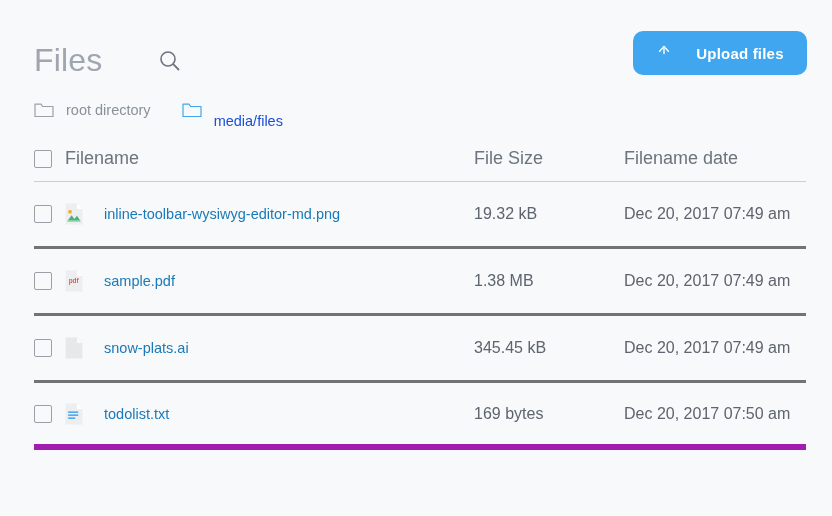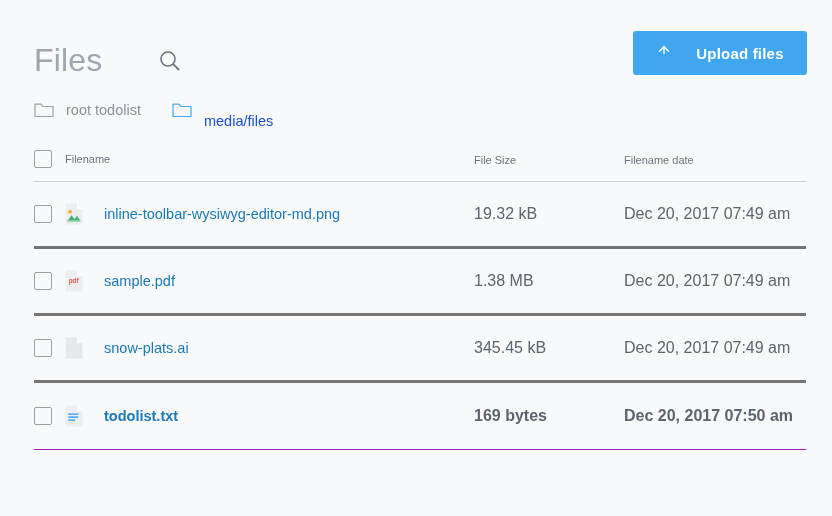--- a/index.html
+++ b/index.html
@@ -41,21 +41,21 @@
     cursor: pointer;
   }
   .search-icon svg { display: block; }
 
   .upload-btn {
     position: absolute;
     left: 633px; top: 31px;
     width: 174px; height: 44px;
     background: #41a6f0;
     border: none;
-    border-radius: 3px;
+    border-radius: 10px;
     color: #ffffff;
     font-family: "Liberation Sans", sans-serif;
     font-size: 15px;
     font-weight: bold;
     letter-spacing: 0.2px;
     cursor: pointer;
     display: flex;
     align-items: center;
     justify-content: center;
     gap: 0;
@@ -117,33 +117,33 @@
     flex: 0 0 auto;
     cursor: pointer;
     display: block;
   }
   .col-check { width: 31px; flex: 0 0 auto; display: flex; align-items: center; }
   .col-name  { width: 409px; flex: 0 0 auto; display: flex; align-items: center; }
   .col-size  { width: 150px; flex: 0 0 auto; }
   .col-date  { flex: 1 1 auto; }
 
   .thead .th {
-    font-size: 11px;
+    font-size: 18px;
     color: #6d747d;
     white-space: nowrap;
   }
   .thead .col-name .th { padding-left: 0; }
 
   .row {
     height: 67px;
     display: flex;
     align-items: center;
     border-bottom: 3px solid #737373;
   }
-  .row:last-child { border-bottom: 1px solid #a21caf; font-weight: bold; }
+  .row:last-child { border-bottom: 6px solid #a21caf; }
 
   .file-icon {
     width: 18px; height: 22px;
     margin-right: 21px;
     flex: 0 0 auto;
     display: block;
   }
   .fname {
     font-size: 14.5px;
     color: #1a79b8;
@@ -185,21 +185,21 @@
   </div>
 
   <div class="breadcrumb">
 
     <div class="crumb">
       <span class="folder-icon">
         <svg width="20" height="16" viewBox="0 0 20 16" fill="none" aria-hidden="true">
           <path d="M1 4.5 L1 14.5 L19 14.5 L19 4.5 L8.6 4.5 L7.2 2.2 L1 2.2 Z" stroke="#9aa1a9" stroke-width="1.2" fill="none" stroke-linejoin="round"></path>
         </svg>
       </span>
-      <span class="crumb-label">root todolist</span>
+      <span class="crumb-label">root directory</span>
     </div>
 
     <div class="crumb active">
       <span class="folder-icon">
         <svg width="20" height="16" viewBox="0 0 20 16" fill="none" aria-hidden="true">
           <path d="M1 4.5 L1 14.5 L19 14.5 L19 4.5 L8.6 4.5 L7.2 2.2 L1 2.2 Z" stroke="#41a6f0" stroke-width="1.2" fill="none" stroke-linejoin="round"></path>
         </svg>
       </span>
       <span class="crumb-label">media/files</span>
     </div>

